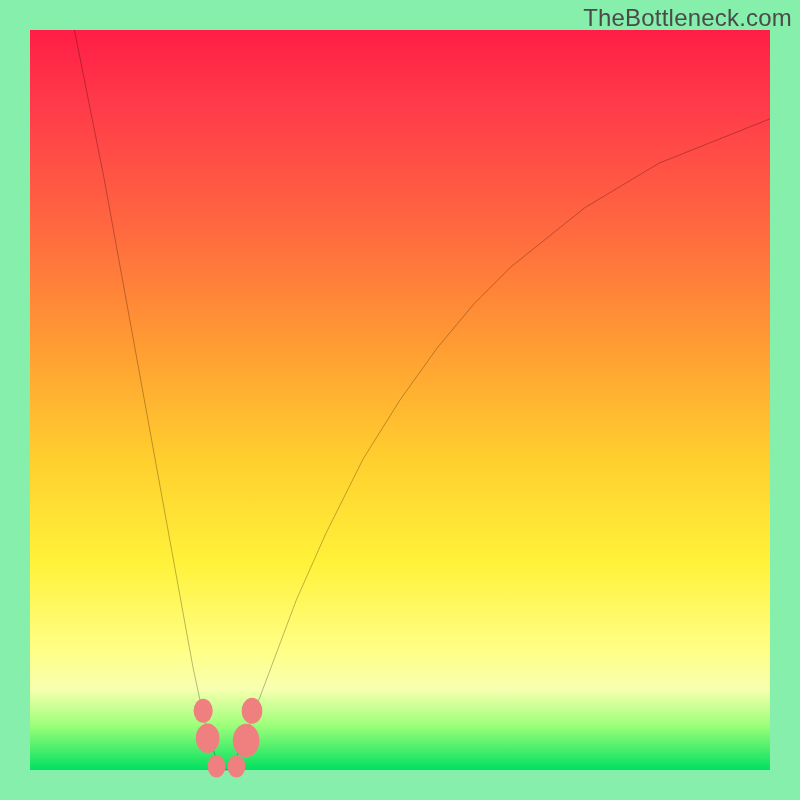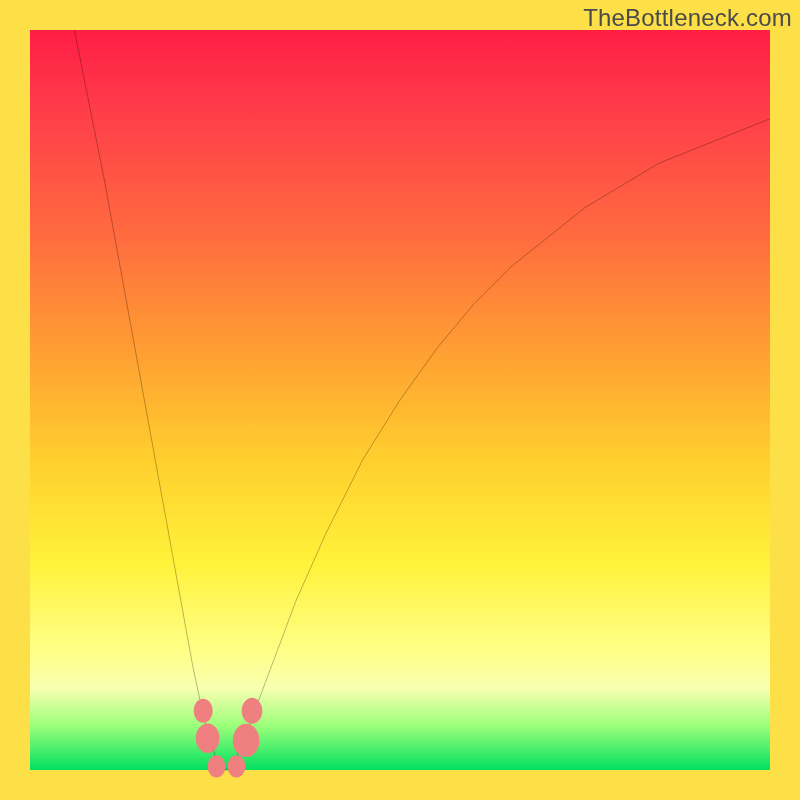--- a/index.html
+++ b/index.html
@@ -8,21 +8,21 @@
     width: 800px;
     height: 800px;
     overflow: hidden;
     background: #000;
     font-family: Arial, Helvetica, sans-serif;
   }
   .frame {
     position: relative;
     width: 800px;
     height: 800px;
-    background: #fde047;
+    background: #86efac;
   }
   .plot {
     position: absolute;
     left: 30px;
     top: 30px;
     width: 740px;
     height: 740px;
     
     background: linear-gradient(
       to bottom,

